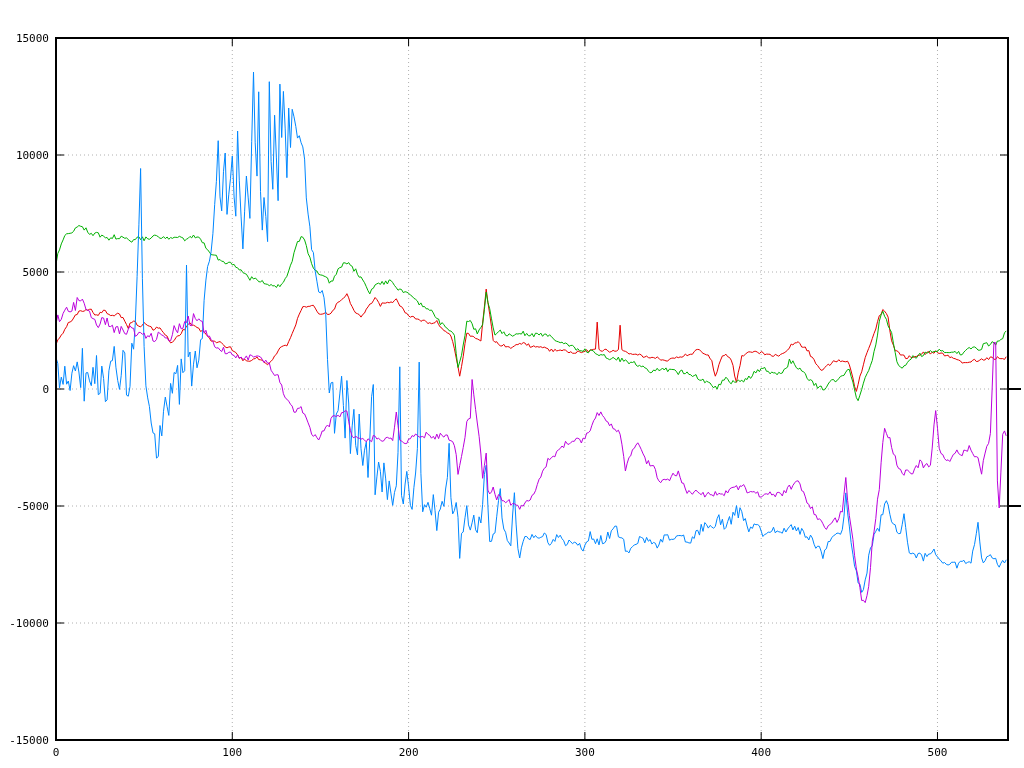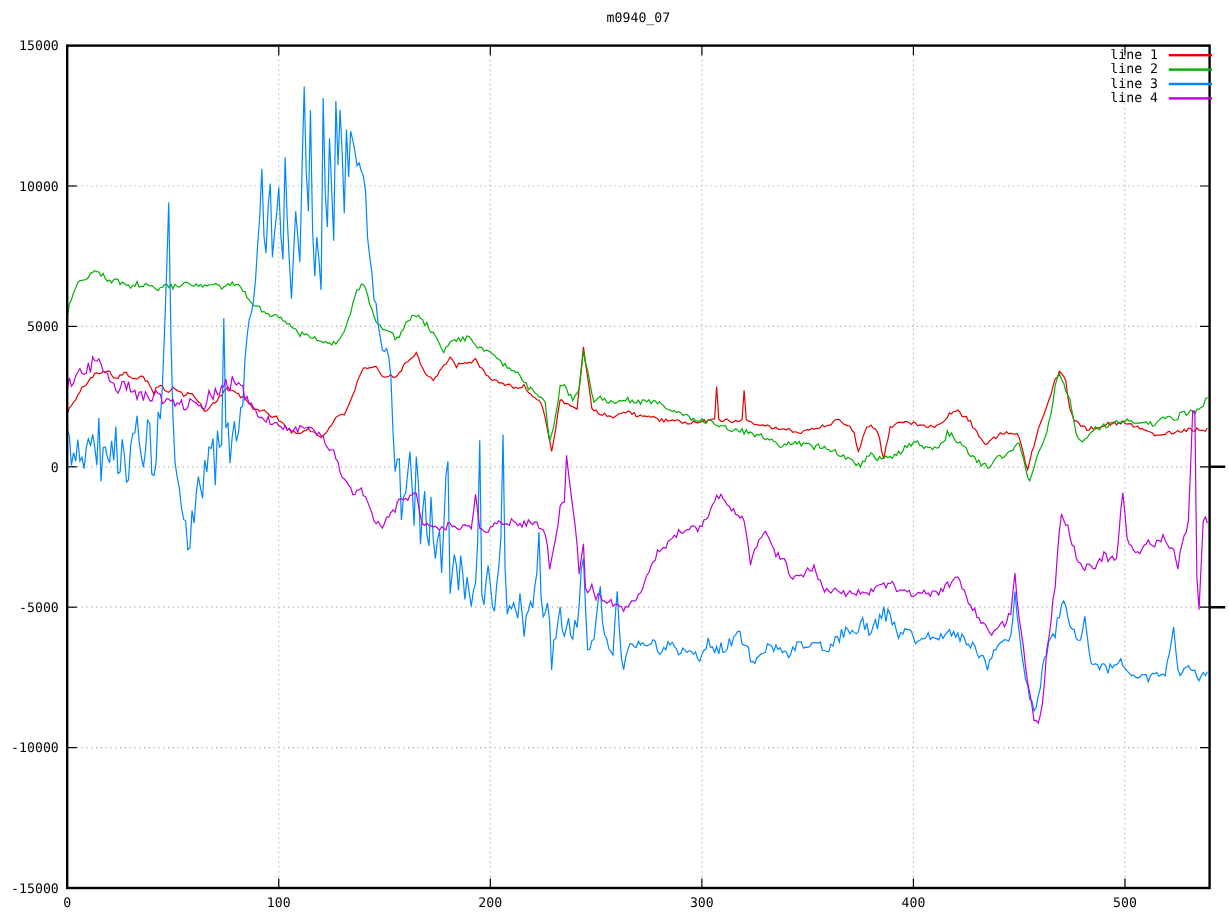--- a/index.html
+++ b/index.html
@@ -10,21 +10,20 @@
   svg{position:absolute;left:0;top:0;}
   #legend{position:absolute;top:40px;right:14px;}
   .legend-row{display:flex;align-items:center;justify-content:flex-end;height:12px;}
   .legend-label{font-size:11px;color:#000;line-height:12px;}
   .legend-sample{width:36px;height:0;border-top:2px solid #000;margin-left:9px;}
 </style>
 </head>
 <body>
 
 <div id="stage">
-  <div id="chart-title">m0940_07</div>
   <svg id="plot" width="1024" height="768">
       <line x1="232.29629629629628" y1="38" x2="232.29629629629628" y2="740" stroke="#b0b0b0" stroke-width="1" stroke-dasharray="1 3"></line>
       <line x1="408.59259259259255" y1="38" x2="408.59259259259255" y2="740" stroke="#b0b0b0" stroke-width="1" stroke-dasharray="1 3"></line>
       <line x1="584.8888888888889" y1="38" x2="584.8888888888889" y2="740" stroke="#b0b0b0" stroke-width="1" stroke-dasharray="1 3"></line>
       <line x1="761.1851851851851" y1="38" x2="761.1851851851851" y2="740" stroke="#b0b0b0" stroke-width="1" stroke-dasharray="1 3"></line>
       <line x1="937.4814814814815" y1="38" x2="937.4814814814815" y2="740" stroke="#b0b0b0" stroke-width="1" stroke-dasharray="1 3"></line>
       <line x1="56" y1="623" x2="1008" y2="623" stroke="#b0b0b0" stroke-width="1" stroke-dasharray="1 3"></line>
       <line x1="56" y1="506" x2="1008" y2="506" stroke="#b0b0b0" stroke-width="1" stroke-dasharray="1 3"></line>
       <line x1="56" y1="389" x2="1008" y2="389" stroke="#b0b0b0" stroke-width="1" stroke-dasharray="1 3"></line>
       <line x1="56" y1="272" x2="1008" y2="272" stroke="#b0b0b0" stroke-width="1" stroke-dasharray="1 3"></line>
@@ -74,31 +73,13 @@
       <text x="49" y="276" text-anchor="end" fill="#000" font-size="11px">5000</text>
       <line x1="56" y1="155" x2="64" y2="155" stroke="#000000" stroke-width="1"></line>
       <line x1="1008" y1="155" x2="1000" y2="155" stroke="#000000" stroke-width="1"></line>
       <text x="49" y="159" text-anchor="end" fill="#000" font-size="11px">10000</text>
       <line x1="56" y1="38" x2="64" y2="38" stroke="#000000" stroke-width="1"></line>
       <line x1="1008" y1="38" x2="1000" y2="38" stroke="#000000" stroke-width="1"></line>
       <text x="49" y="42" text-anchor="end" fill="#000" font-size="11px">15000</text>
       <line x1="1008" y1="389" x2="1021" y2="389" stroke="#000000" stroke-width="2"></line>
       <line x1="1008" y1="506" x2="1021" y2="506" stroke="#000000" stroke-width="2"></line>
     </svg>
-  <div id="legend">
-    <div class="legend-row">
-      <span class="legend-label">line 1</span>
-      <span class="legend-sample" style="border-top-color: rgb(230, 0, 0);"></span>
-    </div>
-    <div class="legend-row">
-      <span class="legend-label">line 2</span>
-      <span class="legend-sample" style="border-top-color: rgb(0, 176, 0);"></span>
-    </div>
-    <div class="legend-row">
-      <span class="legend-label">line 3</span>
-      <span class="legend-sample" style="border-top-color: rgb(0, 135, 255);"></span>
-    </div>
-    <div class="legend-row">
-      <span class="legend-label">line 4</span>
-      <span class="legend-sample" style="border-top-color: rgb(187, 0, 221);"></span>
-    </div>
-  </div>
 </div>
 
 </body></html>

